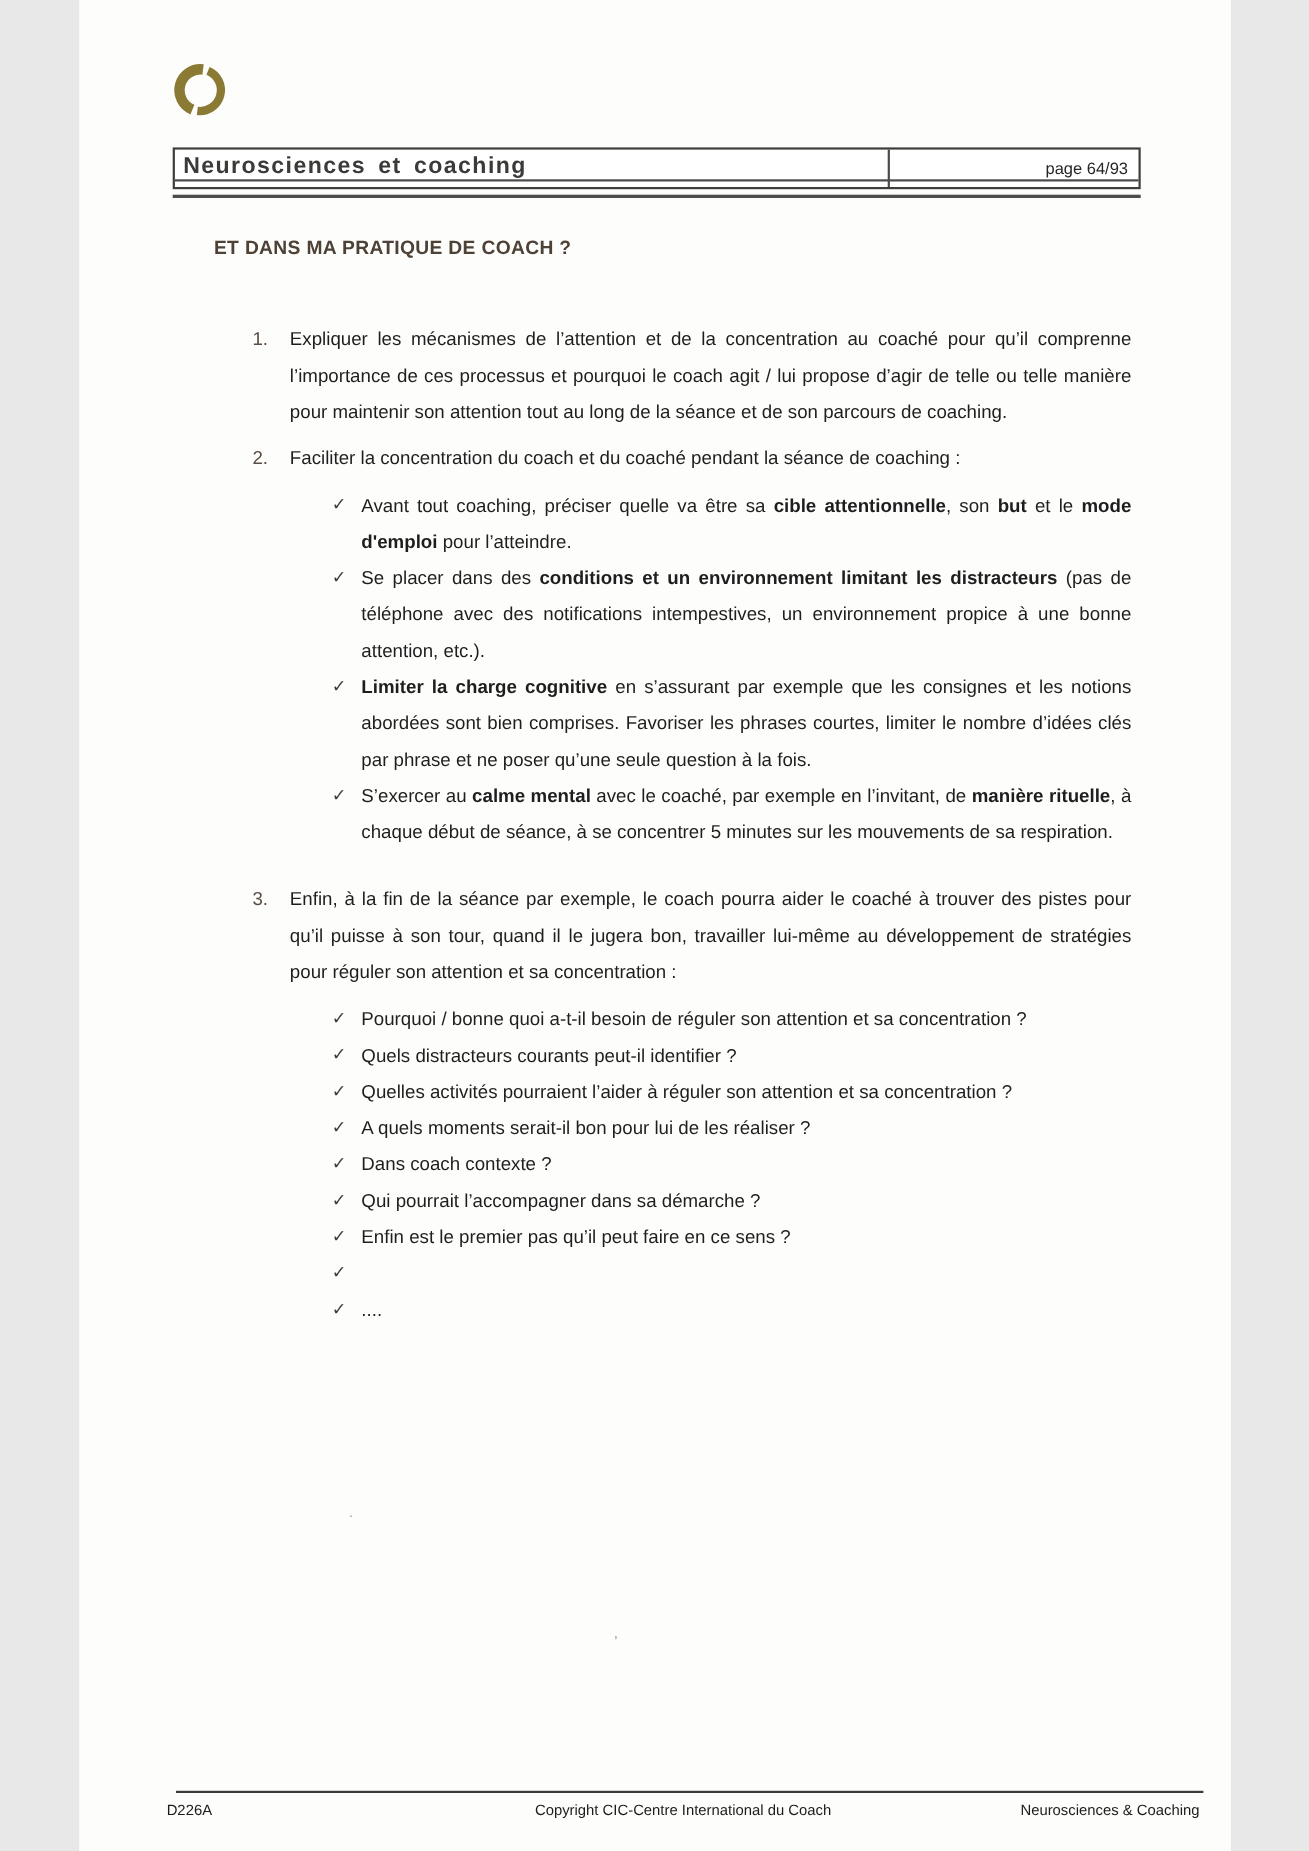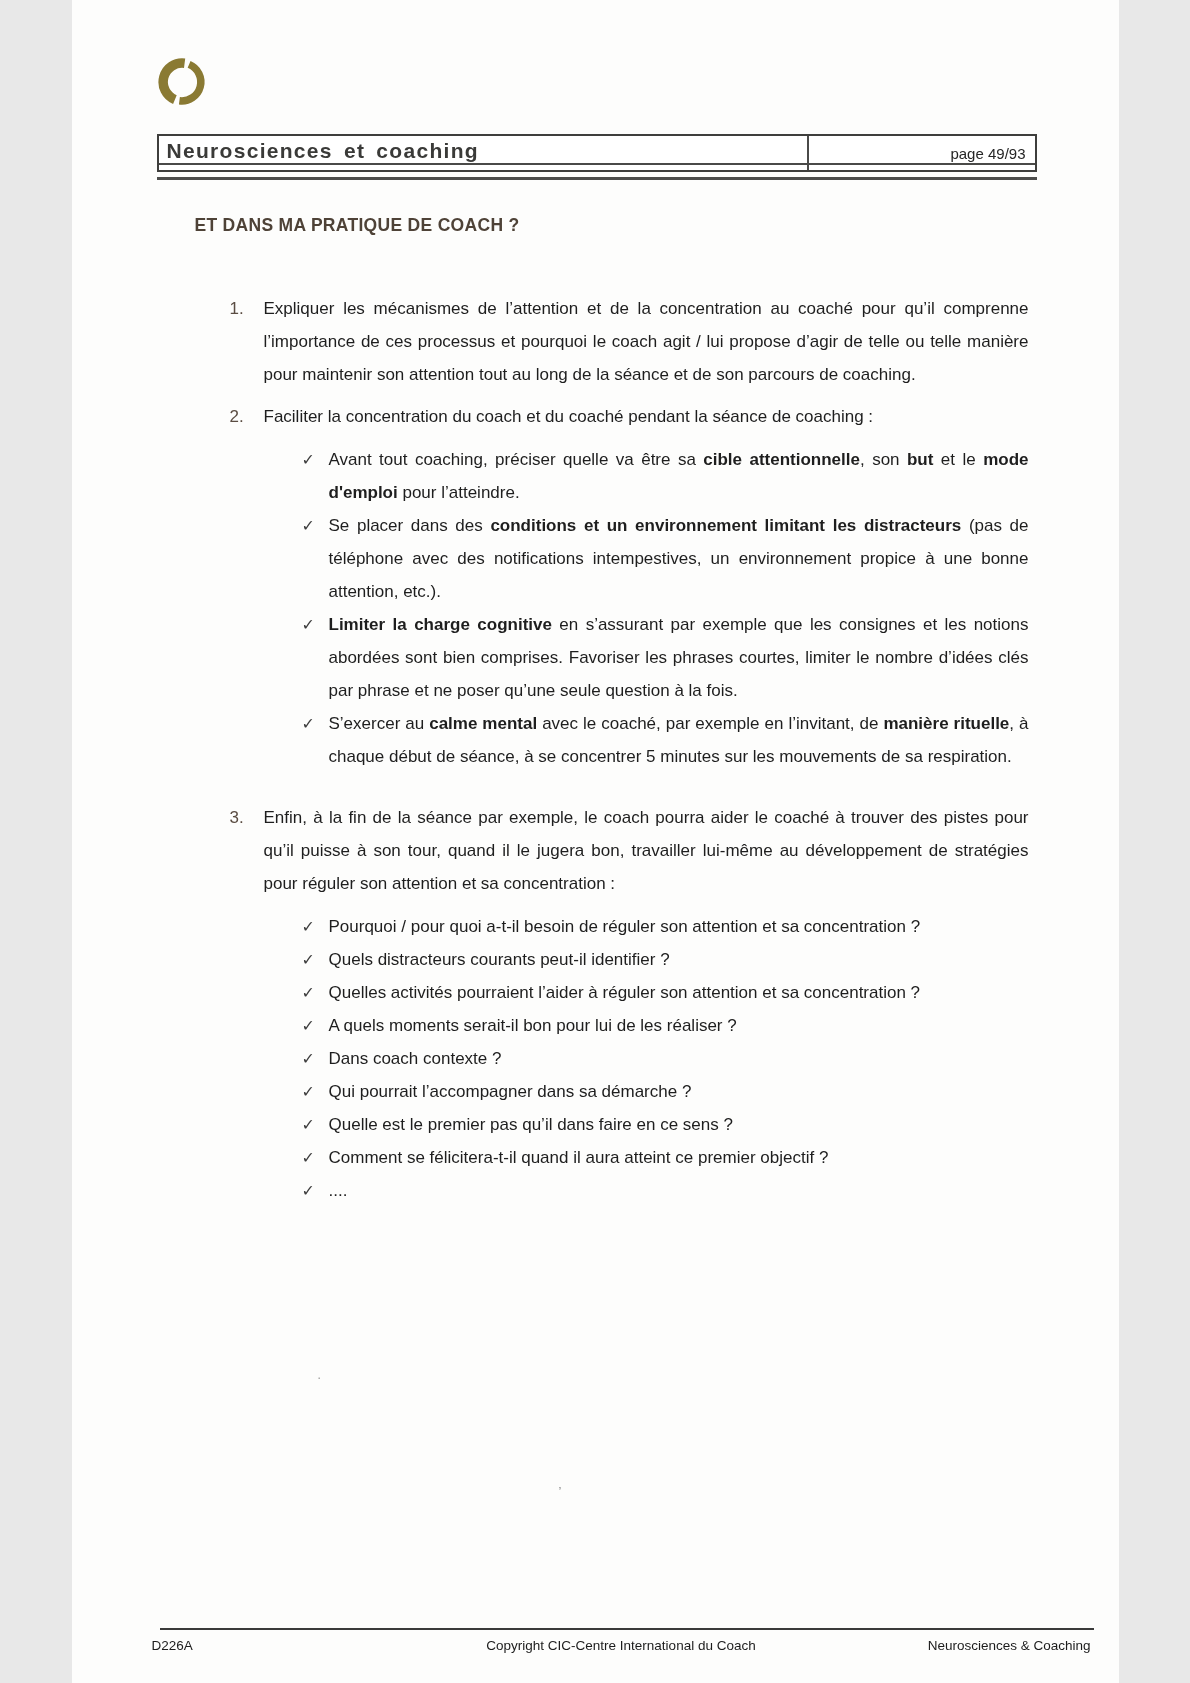--- a/index.html
+++ b/index.html
@@ -68,21 +68,21 @@
 
   <svg class="logo" viewBox="0 0 52 56" aria-hidden="true">
     <path d="M31.1 8.4 A19 19 0 0 1 21.4 44.8" fill="none" stroke-width="7.5" stroke="#8a7a33"></path>
     <path d="M16.9 43.6 A19 19 0 0 1 26.6 7.2" fill="none" stroke-width="9.5" stroke="#8a7a33"></path>
   </svg>
 
   <div class="header-box">
     <div class="header-underline"></div>
     <div class="header-title">Neurosciences et coaching</div>
     <div class="page-cell">
-      <div class="page-label">page 49/93</div>
+      <div class="page-label">page 64/93</div>
     </div>
   </div>
   <div class="header-rule"></div>
 
   <div class="content">
     <div class="section-heading">ET DANS MA PRATIQUE DE COACH ?</div>
     <div id="doc-list">
         <div class="num-item">
           <div class="num">1.</div>
           <div class="para"><span class="">Expliquer les mécanismes de l’attention et de la concentration au coaché pour qu’il comprenne l’importance de ces processus et pourquoi le coach agit / lui propose d’agir de telle ou telle manière pour maintenir son attention tout au long de la séance et de son parcours de coaching.</span></div>
@@ -109,21 +109,21 @@
             <div class="para"><span class="">S’exercer au </span><span class="b">calme mental</span><span class=""> avec le coaché, par exemple en l’invitant, de </span><span class="b">manière rituelle</span><span class="">, à chaque début de séance, à se concentrer 5 minutes sur les mouvements de sa respiration.</span></div>
           </div>
         </div>
         <div class="num-item">
           <div class="num">3.</div>
           <div class="para"><span class="">Enfin, à la fin de la séance par exemple, le coach pourra aider le coaché à trouver des pistes pour qu’il puisse à son tour, quand il le jugera bon, travailler lui-même au développement de stratégies pour réguler son attention et sa concentration :</span></div>
         </div>
         <div class="check-list">
           <div class="check-row">
             <div class="check">✓</div>
-            <div class="para"><span class="">Pourquoi / pour quoi a-t-il besoin de réguler son attention et sa concentration ?</span></div>
+            <div class="para"><span class="">Pourquoi / bonne quoi a-t-il besoin de réguler son attention et sa concentration ?</span></div>
           </div>
           <div class="check-row">
             <div class="check">✓</div>
             <div class="para"><span class="">Quels distracteurs courants peut-il identifier ?</span></div>
           </div>
           <div class="check-row">
             <div class="check">✓</div>
             <div class="para"><span class="">Quelles activités pourraient l’aider à réguler son attention et sa concentration ?</span></div>
           </div>
           <div class="check-row">
@@ -133,25 +133,24 @@
           <div class="check-row">
             <div class="check">✓</div>
             <div class="para"><span class="">Dans coach contexte ?</span></div>
           </div>
           <div class="check-row">
             <div class="check">✓</div>
             <div class="para"><span class="">Qui pourrait l’accompagner dans sa démarche ?</span></div>
           </div>
           <div class="check-row">
             <div class="check">✓</div>
-            <div class="para"><span class="">Quelle est le premier pas qu’il dans faire en ce sens ?</span></div>
+            <div class="para"><span class="">Enfin est le premier pas qu’il peut faire en ce sens ?</span></div>
           </div>
           <div class="check-row">
             <div class="check">✓</div>
-            <div class="para"><span class="">Comment se félicitera-t-il quand il aura atteint ce premier objectif ?</span></div>
           </div>
           <div class="check-row">
             <div class="check">✓</div>
             <div class="para"><span class="">....</span></div>
           </div>
         </div>
       </div>
   </div>
 
   <span class="artifact a1">( )</span>

